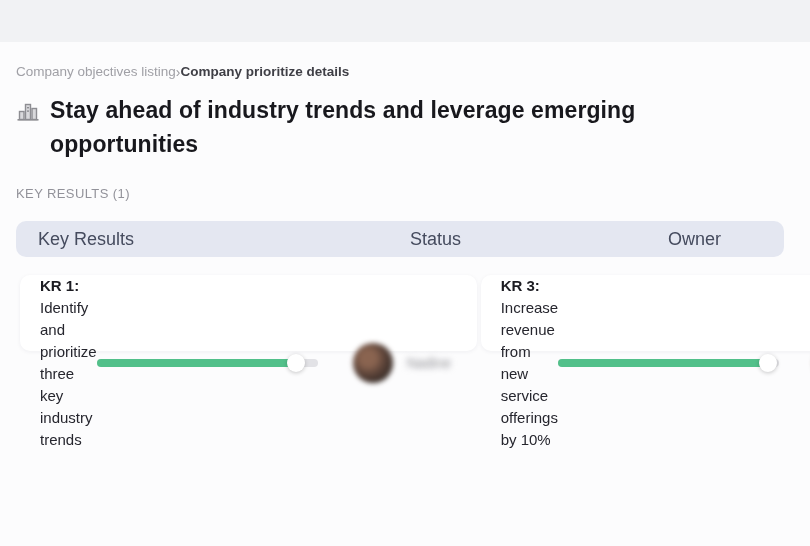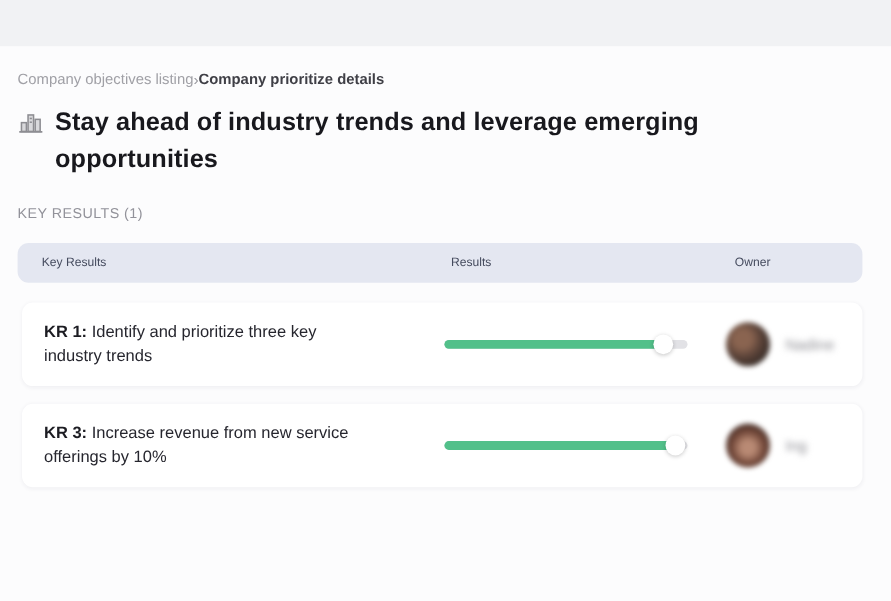--- a/index.html
+++ b/index.html
@@ -48,29 +48,29 @@
     grid-template-columns: 1fr 256px 124px;
     align-items: center;
   }
 
   
   .table-header {
     margin: 20px 26px 0 16px;
     height: 36px;
     background: #e4e7f1;
     border-radius: 10px;
-    font-size: 11px;
+    font-size: 18px;
     color: #454b5e;
   }
   .th-keyresults { padding-left: 22px; }
   .th-status { padding-left: 6px; }
   .th-owner { padding-left: 8px; }
 
   
-  .rows { margin: 18px 26px 0 20px; display: flex; flex-direction: column; gap: 16px; }
+  .rows { margin: 18px 26px 0 20px; display: flex; gap: 4px; }
   .kr-row {
     height: 76px;
     background: #ffffff;
     border-radius: 10px;
     box-shadow: 0 1px 4px rgba(30,30,60,0.06);
     cursor: pointer;
   }
   .kr-cell { padding-left: 20px; font-size: 15px; line-height: 22px; color: #26262e; }
   .kr-text { max-width: 280px; }
   .kr-strong { font-weight: 700; color: #1c1c22; }
@@ -134,21 +134,21 @@
         </g>
       </svg>
     </span>
     <h1 class="obj-title">Stay ahead of industry trends and leverage emerging opportunities</h1>
   </div>
 
   <div class="section-label">KEY RESULTS (1)</div>
 
   <div class="table-header grid">
     <div class="th-keyresults">Key Results</div>
-    <div class="th-status">Results</div>
+    <div class="th-status">Status</div>
     <div class="th-owner">Owner</div>
   </div>
 
   <div class="rows">
 
     <div class="kr-row grid">
       <div class="kr-cell">
         <div class="kr-text"><span class="kr-strong">KR 1:</span> <span>Identify and prioritize three key industry trends</span></div>
       </div>
       <div>

